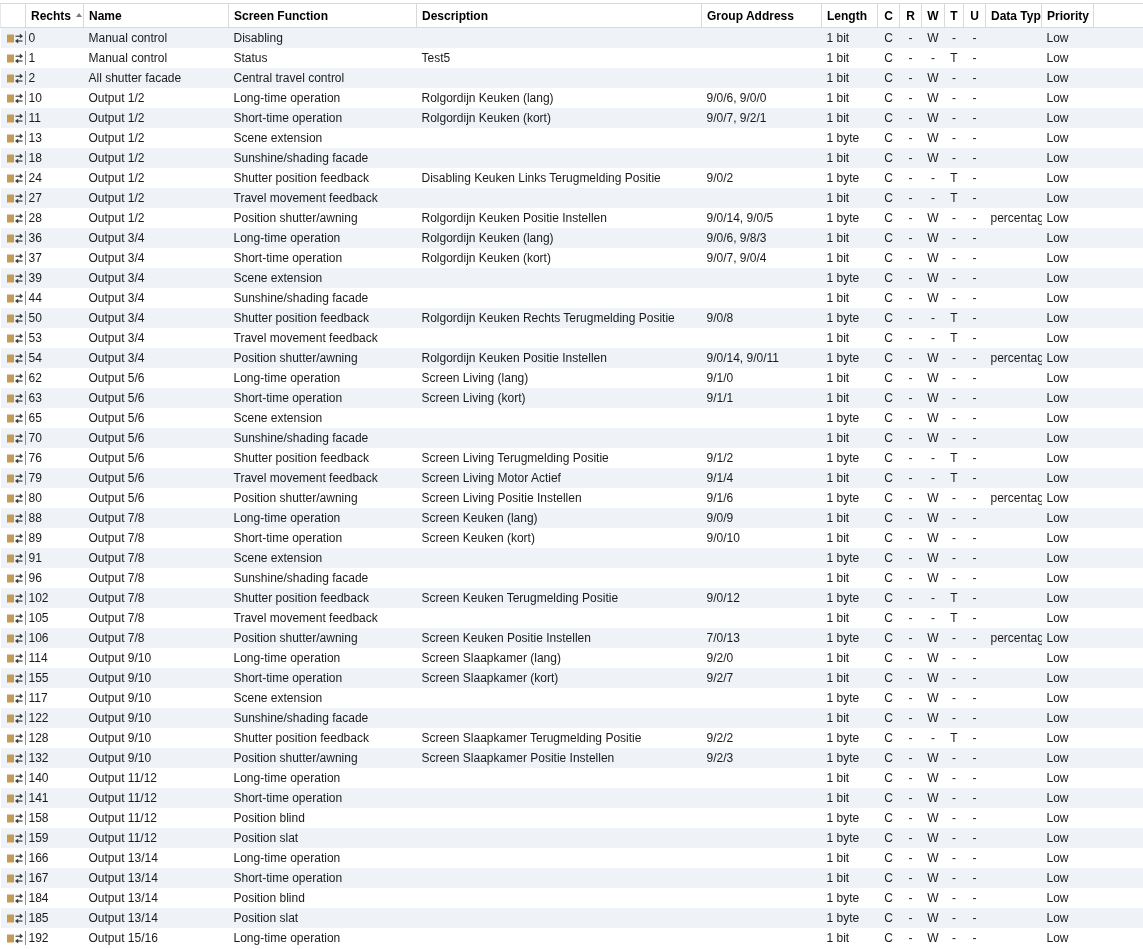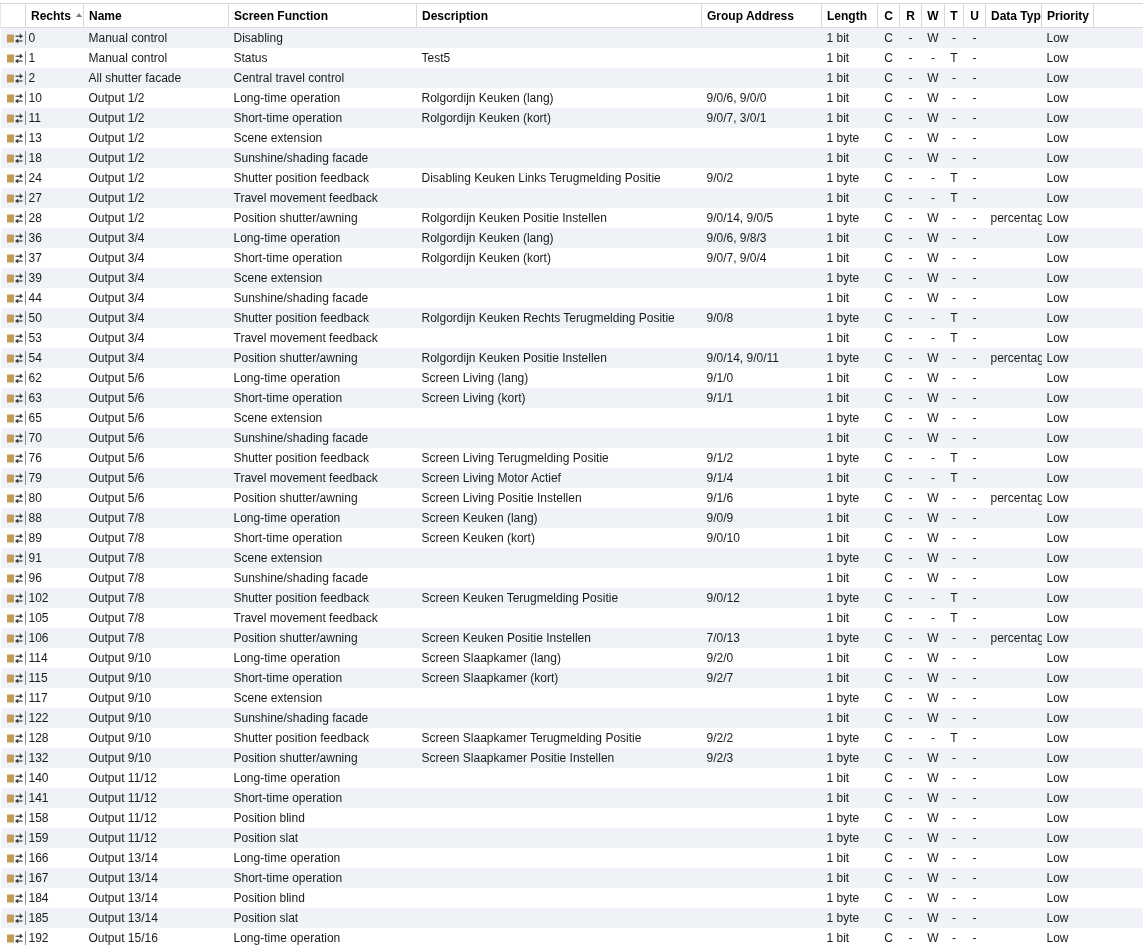--- a/index.html
+++ b/index.html
@@ -182,21 +182,21 @@
                 <rect x="0" y="3.5" width="7" height="8" fill="#c49b55"></rect>
                 <rect x="8.5" y="4.6" width="5" height="1.2" fill="#3c3c3c"></rect>
                 <path d="M12.8 2.6 L16 5.2 L12.8 7.8 Z" fill="#3c3c3c"></path>
                 <rect x="10.5" y="9.4" width="5" height="1.2" fill="#3c3c3c"></rect>
                 <path d="M11.2 7.4 L8 10 L11.2 12.6 Z" fill="#3c3c3c"></path>
               </svg></span><span class="objbar"></span></td>
           <td class="num">11</td>
           <td>Output 1/2</td>
           <td>Short-time operation</td>
           <td>Rolgordijn Keuken (kort)</td>
-          <td>9/0/7, 3/0/1</td>
+          <td>9/0/7, 9/2/1</td>
           <td>1 bit</td>
           <td class="flag">C</td>
           <td class="flag">-</td>
           <td class="flag">W</td>
           <td class="flag">-</td>
           <td class="flag">-</td>
           <td></td>
           <td>Low</td>
           <td></td>
         </tr>
@@ -822,21 +822,21 @@
           <td></td>
         </tr>
         <tr class="stripe">
           <td class="icon-cell"><span class="objicon"><svg width="17" height="15" viewBox="0 0 17 15">
                 <rect x="0" y="3.5" width="7" height="8" fill="#c49b55"></rect>
                 <rect x="8.5" y="4.6" width="5" height="1.2" fill="#3c3c3c"></rect>
                 <path d="M12.8 2.6 L16 5.2 L12.8 7.8 Z" fill="#3c3c3c"></path>
                 <rect x="10.5" y="9.4" width="5" height="1.2" fill="#3c3c3c"></rect>
                 <path d="M11.2 7.4 L8 10 L11.2 12.6 Z" fill="#3c3c3c"></path>
               </svg></span><span class="objbar"></span></td>
-          <td class="num">115</td>
+          <td class="num">155</td>
           <td>Output 9/10</td>
           <td>Short-time operation</td>
           <td>Screen Slaapkamer (kort)</td>
           <td>9/2/7</td>
           <td>1 bit</td>
           <td class="flag">C</td>
           <td class="flag">-</td>
           <td class="flag">W</td>
           <td class="flag">-</td>
           <td class="flag">-</td>

